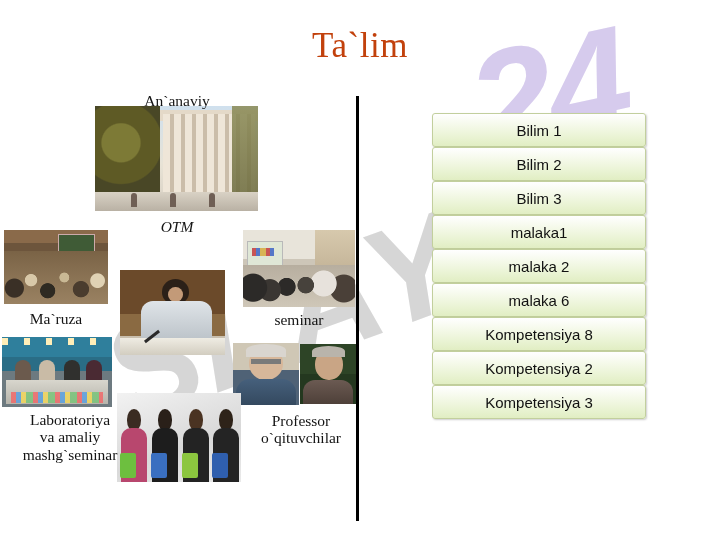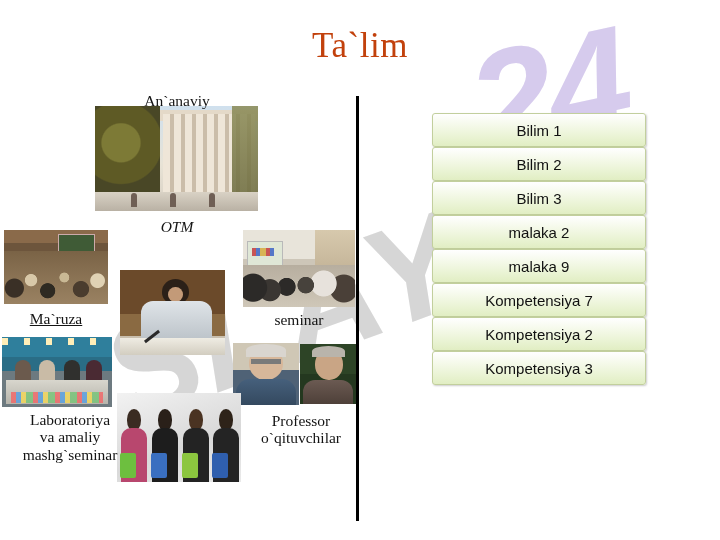--- a/index.html
+++ b/index.html
@@ -280,40 +280,41 @@
         <div class="h"></div>
         <div class="t"></div>
         <div class="f"></div>
       </div>
   </div>
 
   <div class="cap" style="left:97px;top:84px;width:160px;margin-top:8px;">An`anaviy</div>
 
   <div class="cap" style="left:97px;top:218px;width:160px;font-style:italic;">OTM</div>
 
-  <div class="cap" style="left:2px;top:310px;width:108px;text-decoration:underline;">Ma`ruza</div>
+  <div class="cap" style="left:2px;top:310px;width:108px;">Ma`ruza</div>
 
   <div class="cap" style="left:243px;top:311px;width:112px;">seminar</div>
 
   <div class="cap" style="left:18px;top:411px;width:104px;">
     <div>Laboratoriya</div>
     <div>va amaliy</div>
     <div>mashg`seminar</div>
   </div>
 
   <div class="cap" style="left:243px;top:412px;width:116px;">
     <div>Professor</div>
     <div>o`qituvchilar</div>
   </div>
 
 
   <div class="boxes">
     <div class="box">Bilim 1</div>
     <div class="box">Bilim 2</div>
     <div class="box">Bilim 3</div>
+    <div class="box">malaka1</div>
     <div class="box">malaka 2</div>
-    <div class="box">malaka 9</div>
-    <div class="box">Kompetensiya 7</div>
+    <div class="box">malaka 6</div>
+    <div class="box">Kompetensiya 8</div>
     <div class="box">Kompetensiya 2</div>
     <div class="box">Kompetensiya 3</div>
   </div>
 
 </div>
 
 </body></html>

